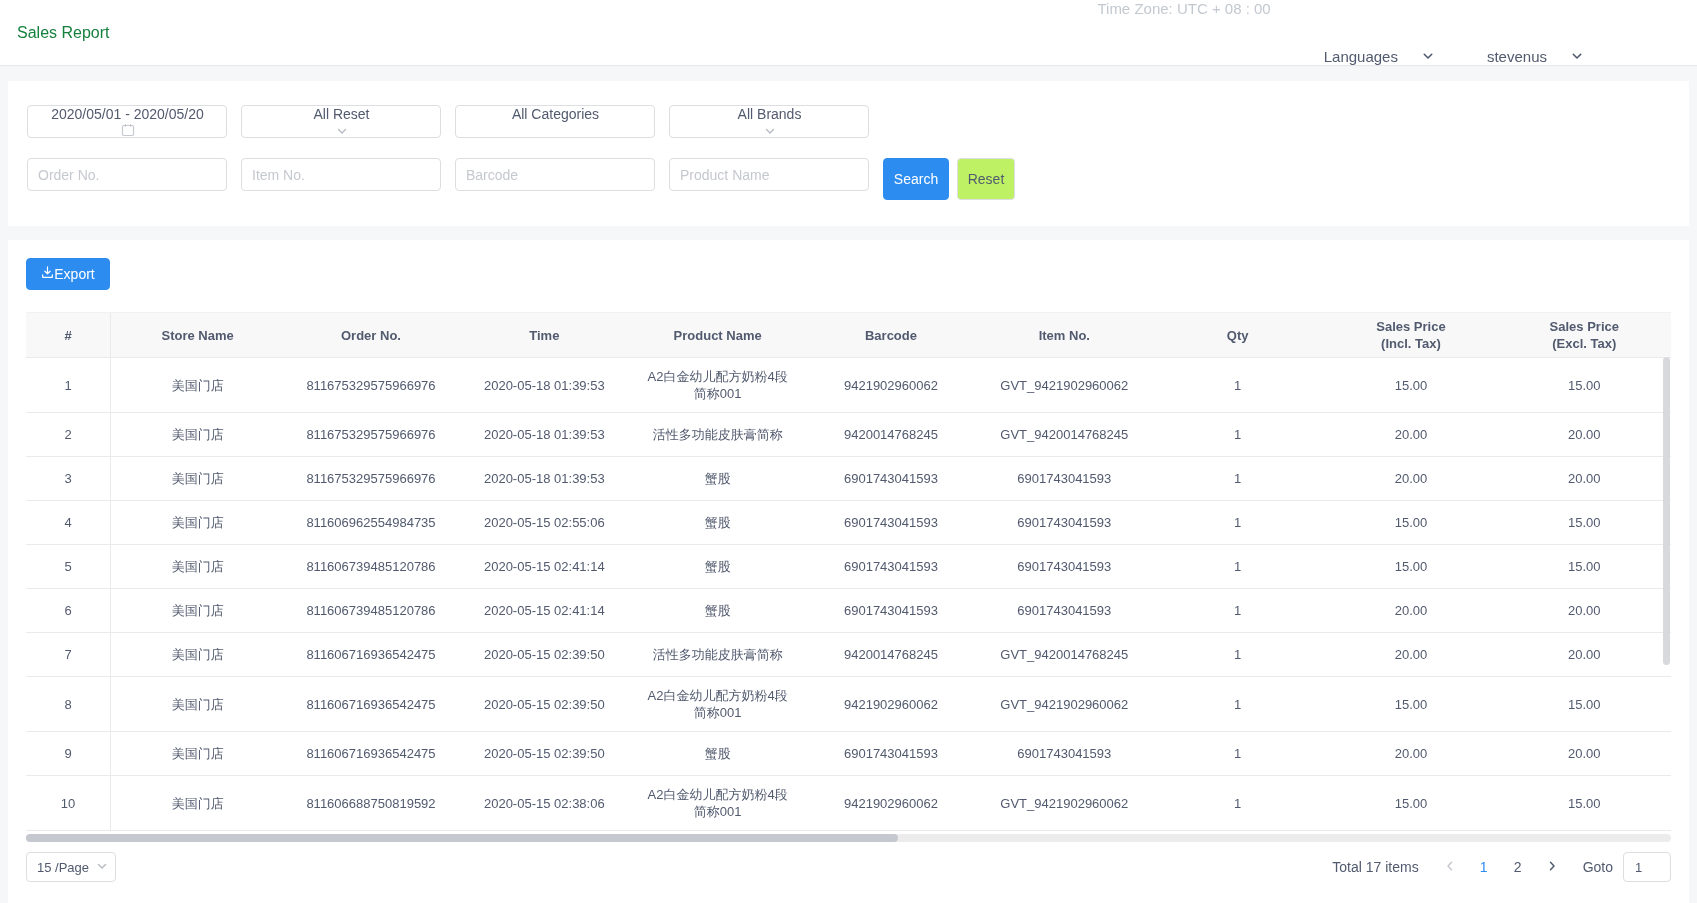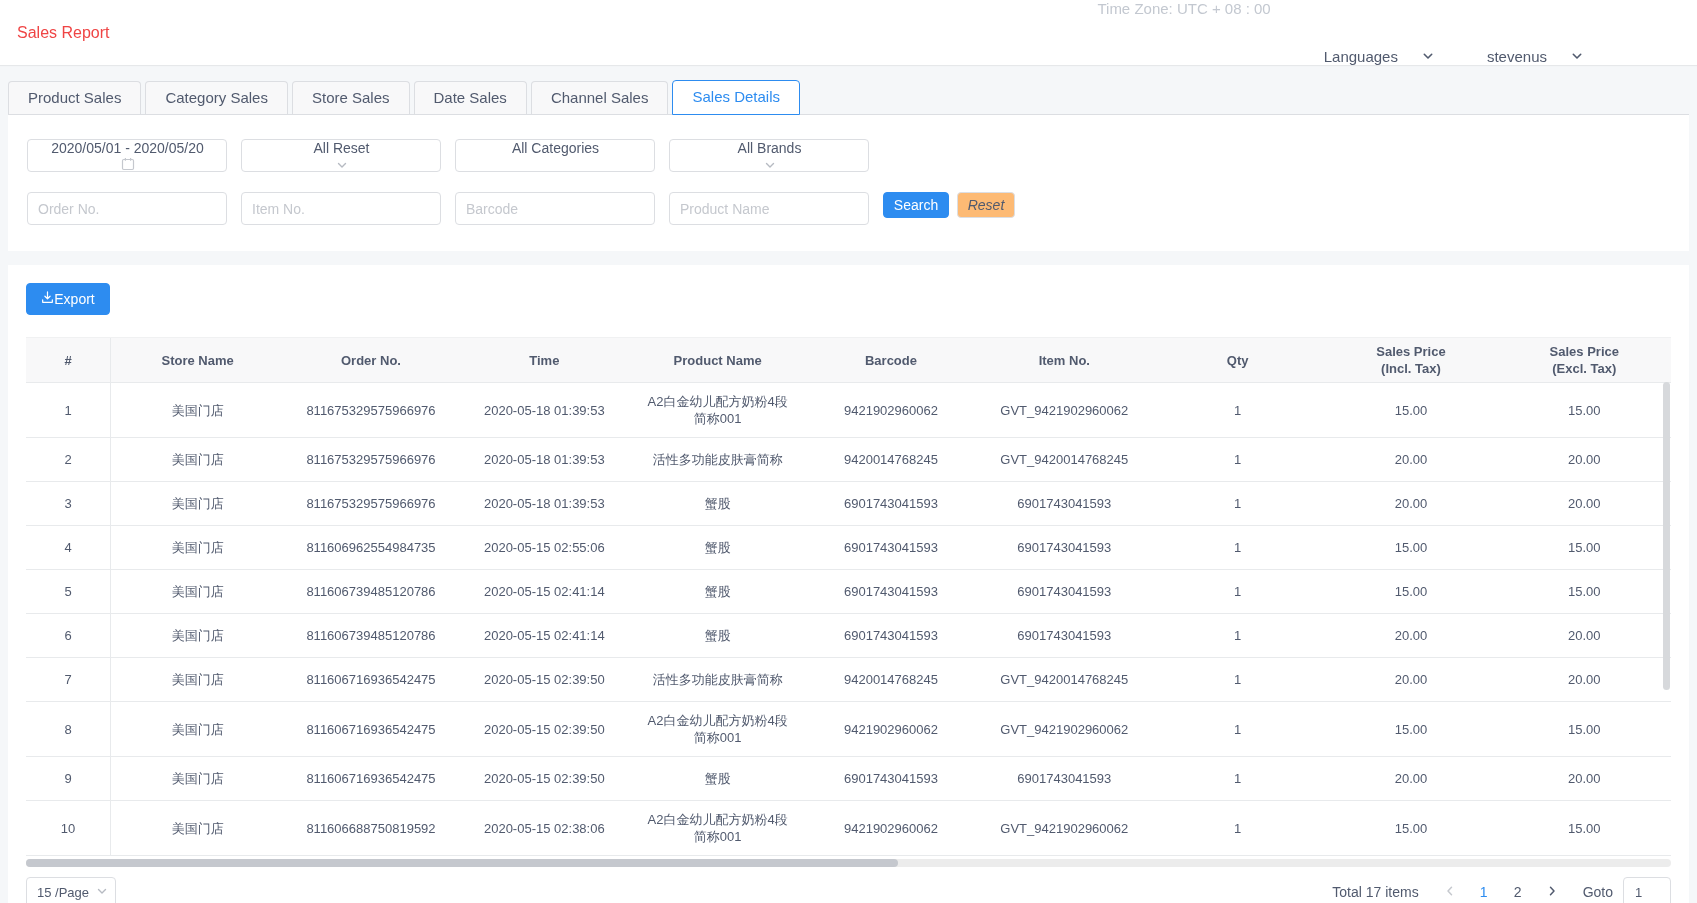--- a/index.html
+++ b/index.html
@@ -7,21 +7,21 @@
   body {
     font-family: "Liberation Sans", "DejaVu Sans", sans-serif;
     background:#f5f7f9; color:#515a6e;
     display:flex; flex-direction:column; overflow:hidden;
   }
   
   .topbar {
     flex:0 0 64px; background:#fff; display:flex; align-items:stretch;
     box-shadow:0 1px 1px rgba(0,0,0,.06); position:relative; z-index:5;
   }
-  .topbar .title { font-size:16px; display:flex; align-items:center; padding-left:17px; color:#ef4444; }
+  .topbar .title { font-size:16px; display:flex; align-items:center; padding-left:17px; color:#15803d; }
   .topbar-right { margin-left:auto; display:flex; align-items:flex-start; }
   .tz { display:flex; align-items:center; color:#c3c8d0; font-size:15px; padding-right:26px; }
   .topbar-sep { width:1px; background:#e8eaec; }
   .top-menu { display:flex; align-items:center; gap:24px; padding:0 26px; font-size:15px; cursor:pointer;margin-top:48px; }
   .top-spacer { width:88px; }
   .chev { width:12px; height:12px; }
   
   .content { flex:1; display:flex; flex-direction:column; padding:16px 8px 0; min-height:0; }
   
   .tabbar { display:flex; height:34px; border-bottom:1px solid #dcdee2; align-items:flex-end; }
@@ -42,23 +42,23 @@
     width:200px; height:33px; border:1px solid #dcdee2; border-radius:4px; background:#fff;
     display:flex; align-items:center; padding:0 9px 0 10px; font-size:14px; color:#515a6e; cursor:pointer;flex-direction:column;
   }
   .ctrl .grow { flex:1; }
   .ctrl .icn { color:#c5c8ce; display:flex; }
   .txt-input {
     width:200px; height:33px; border:1px solid #dcdee2; border-radius:4px; background:#fff;
     font-size:14px; color:#515a6e; padding:0 10px; font-family:inherit; outline:none;
   }
   .txt-input::placeholder { color:#c5c8ce; }
-  .btn { height:26px; border-radius:4px; font-size:14px; font-family:inherit; cursor:pointer; }
+  .btn { height:42px; border-radius:4px; font-size:14px; font-family:inherit; cursor:pointer; }
   .btn-primary { background:#2d8cf0; border:1px solid #2d8cf0; color:#fff; width:66px; }
-  .btn-default { background:#fdba74; border:1px solid #dcdee2; color:#515a6e; width:58px; margin-left:-6px;font-style:italic; }
+  .btn-default { background:#bef264; border:1px solid #dcdee2; color:#515a6e; width:58px; margin-left:-6px; }
   
   .main-card { background:#fff; margin-top:14px; flex:1; min-height:0; padding:18px 18px 0; display:flex; flex-direction:column; }
   .export-btn {
     width:84px; height:32px; background:#2d8cf0; border:1px solid #2d8cf0; border-radius:4px;
     color:#fff; font-size:14px; display:flex; align-items:center; justify-content:center; 
     cursor:pointer; margin-bottom:22px; flex:0 0 auto;
   }
   
   .table-wrap { position:relative; flex:0 0 auto; }
   .trow { display:flex; align-items:center; min-height:44px; border-bottom:1px solid #e8eaec; }
@@ -114,28 +114,20 @@
             <path d="M2.3 4.3 L6 8 L9.7 4.3" fill="none" stroke="#515a6e" stroke-width="1.6" stroke-linecap="round" stroke-linejoin="round"></path>
           </svg>
       </span>
     </div>
     <div class="top-spacer"></div>
   </div>
 </div>
 
 <div class="content">
 
-  <div class="tabbar">
-    <div class="tab">Product Sales</div>
-    <div class="tab">Category Sales</div>
-    <div class="tab">Store Sales</div>
-    <div class="tab">Date Sales</div>
-    <div class="tab">Channel Sales</div>
-    <div class="tab active">Sales Details</div>
-  </div>
 
   <div class="filter-card">
     <div class="filter-row">
       <div class="ctrl">
         <span class="grow">2020/05/01 - 2020/05/20</span>
         <span class="icn">
           <svg width="14" height="14" viewBox="0 0 14 14">
               <rect x="1.5" y="2.5" width="11" height="10" rx="1.2" fill="none" stroke="#c5c8ce" stroke-width="1.2"></rect>
               <line x1="4.4" y1="1" x2="4.4" y2="3.8" stroke="#c5c8ce" stroke-width="1.2"></line>
               <line x1="9.6" y1="1" x2="9.6" y2="3.8" stroke="#c5c8ce" stroke-width="1.2"></line>

